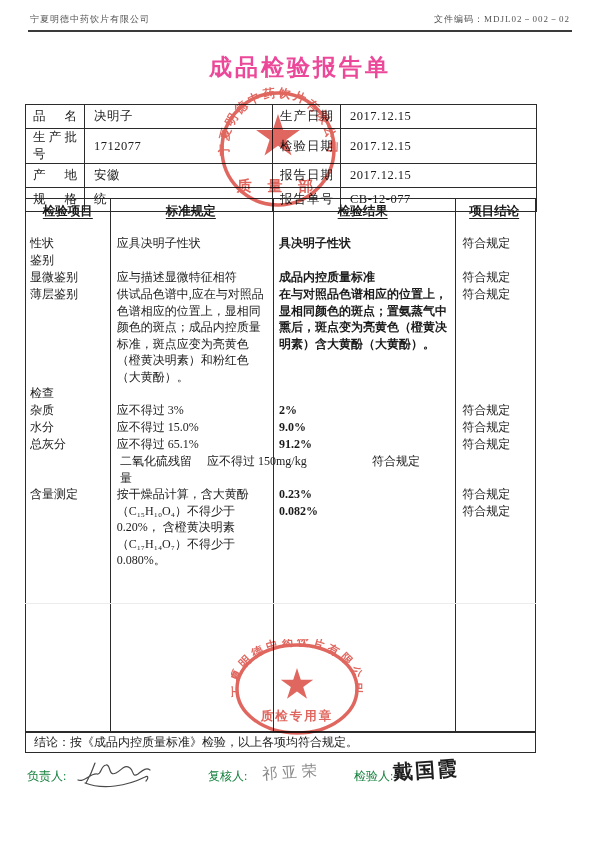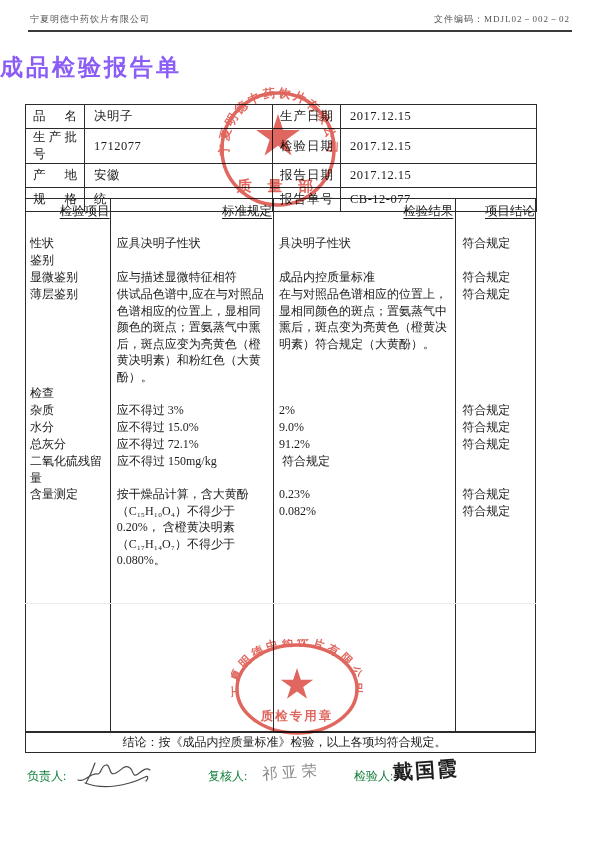--- a/index.html
+++ b/index.html
@@ -6,48 +6,48 @@
   .page{
     position:relative;width:600px;height:848px;background:#ffffff;overflow:hidden;
     font-family:"Liberation Serif","DejaVu Serif",serif;color:#1b1b1b;
   }
   
   .doc-header{position:absolute;left:30px;right:30px;top:13px;height:14px;
     font-size:9px;color:#555;letter-spacing:1px;display:flex;justify-content:space-between;
     filter:blur(.3px);}
   .header-rule{position:absolute;left:28px;top:30px;width:544px;height:2px;background:#3a3a3a;}
   
-  .title{position:absolute;left:0;top:52px;width:600px;margin:0;
-    font-size:23px;font-weight:bold;letter-spacing:3px;color:#8b5cf6;}
+  .title{position:absolute;left:0;top:52px;width:600px;margin:0;text-align:center;
+    font-size:23px;font-weight:bold;letter-spacing:3px;color:#ec4899;}
   
   .info-table{position:absolute;left:25px;top:104px;width:511px;height:94px;
     border-collapse:collapse;table-layout:fixed;padding-left:28px;}
   .info-table td{border:1px solid #2b2b2b;font-size:12.5px;height:23px;
     padding:0 6px;vertical-align:middle;overflow:hidden;}
   td.ilabel{text-align:justify;text-align-last:justify;padding:0 7px;}
   td.ivalue{padding-left:9px;letter-spacing:.5px;}
   
   .results{position:absolute;left:25px;top:198px;width:511px;height:534px;
     border:1px solid #2b2b2b;box-sizing:border-box;}
   .vline{position:absolute;top:0;bottom:0;width:1px;background:#2b2b2b;}
   .vl1{left:84px}.vl2{left:247px}.vl3{left:429px}
   .res-header{display:flex;margin-top:4px;height:18px;font-size:12.5px;}
-  .res-header span{display:block;text-align:right;text-decoration:underline;text-underline-offset:3px;}
+  .res-header span{display:block;text-align:center;text-decoration:underline;text-underline-offset:3px;font-weight:bold;}
   .rh1{width:84px}.rh2{width:163px}.rh3{width:182px}.rh4{width:82px}
   .res-body{margin-top:14px;}
-  .res-row{display:flex;align-items:flex-start;min-height:17px;}
+  .res-row{display:flex;align-items:flex-start;min-height:17px;justify-content:center;}
   .res-row>div{font-size:12px;line-height:16.5px;min-height:16.5px;white-space:pre-line;box-sizing:border-box;}
   .c-item{width:84px;padding-left:4px;}
   .c-std{width:163px;padding:0 3px 0 7px;}
-  .c-res{width:182px;padding:0 6px 0 7px;}
+  .c-res{width:182px;padding:0 6px 0 7px;font-weight:bold;}
   .c-ccl{width:82px;padding-left:9px;}
   .artifact-line{position:absolute;left:25px;top:603px;width:511px;height:1px;background:#ececec;}
   
   .conclusion{position:absolute;left:25px;top:732px;width:511px;height:21px;
-    border:1px solid #2b2b2b;box-sizing:border-box;font-size:12px;line-height:19px;padding-left:8px;text-align:center;}
+    border:1px solid #2b2b2b;box-sizing:border-box;font-size:12px;line-height:19px;padding-left:8px;}
   
   .sig-label{position:absolute;font-size:12px;color:#15803d;}
   .sig-name{position:absolute;color:#666;transform:rotate(-4deg);
     font-family:"DejaVu Sans","Liberation Sans",sans-serif;}
   .sig-reviewer{left:262px;top:763px;font-size:15px;letter-spacing:5px;color:#8a8a8a;}
   .sig-inspector{left:393px;top:757px;font-size:20px;letter-spacing:2px;color:#1f1f1f;font-weight:bold;}
   .sig-scribble{position:absolute;left:75px;top:757px;}
   
   .stamp{position:absolute;opacity:.82;mix-blend-mode:multiply;pointer-events:none;}
   .stamp-top{left:216px;top:87px;}
@@ -128,22 +128,22 @@
         <div class="c-ccl"></div>
       </div>
       <div class="res-row">
         <div class="c-item">显微鉴别</div>
         <div class="c-std">应与描述显微特征相符</div>
         <div class="c-res">成品内控质量标准</div>
         <div class="c-ccl">符合规定</div>
       </div>
       <div class="res-row">
         <div class="c-item">薄层鉴别</div>
-        <div class="c-std">供试品色谱中,应在与对照品色谱相应的位置上，显相同颜色的斑点；置氨蒸气中熏后，斑点应变为亮黄色（橙黄决明素）和粉红色（大黄酚）。</div>
-        <div class="c-res">在与对照品色谱相应的位置上，显相同颜色的斑点；置氨蒸气中熏后，斑点变为亮黄色（橙黄决明素）符合规定（大黄酚）。</div>
+        <div class="c-std">供试品色谱中,应在与对照品色谱相应的位置上，显相同颜色的斑点；成品内控质量标准，斑点应变为亮黄色（橙黄决明素）和粉红色（大黄酚）。</div>
+        <div class="c-res">在与对照品色谱相应的位置上，显相同颜色的斑点；置氨蒸气中熏后，斑点变为亮黄色（橙黄决明素）含大黄酚（大黄酚）。</div>
         <div class="c-ccl">符合规定</div>
       </div>
       <div class="res-row">
         <div class="c-item">检查</div>
         <div class="c-std"></div>
         <div class="c-res"></div>
         <div class="c-ccl"></div>
       </div>
       <div class="res-row">
         <div class="c-item">杂质</div>
@@ -152,21 +152,21 @@
         <div class="c-ccl">符合规定</div>
       </div>
       <div class="res-row">
         <div class="c-item">水分</div>
         <div class="c-std">应不得过 15.0%</div>
         <div class="c-res">9.0%</div>
         <div class="c-ccl">符合规定</div>
       </div>
       <div class="res-row">
         <div class="c-item">总灰分</div>
-        <div class="c-std">应不得过 72.1%</div>
+        <div class="c-std">应不得过 65.1%</div>
         <div class="c-res">91.2%</div>
         <div class="c-ccl">符合规定</div>
       </div>
       <div class="res-row">
         <div class="c-item">二氧化硫残留量</div>
         <div class="c-std">应不得过 150mg/kg</div>
         <div class="c-ccl">符合规定</div>
       </div>
       <div class="res-row">
         <div class="c-item">含量测定</div>

